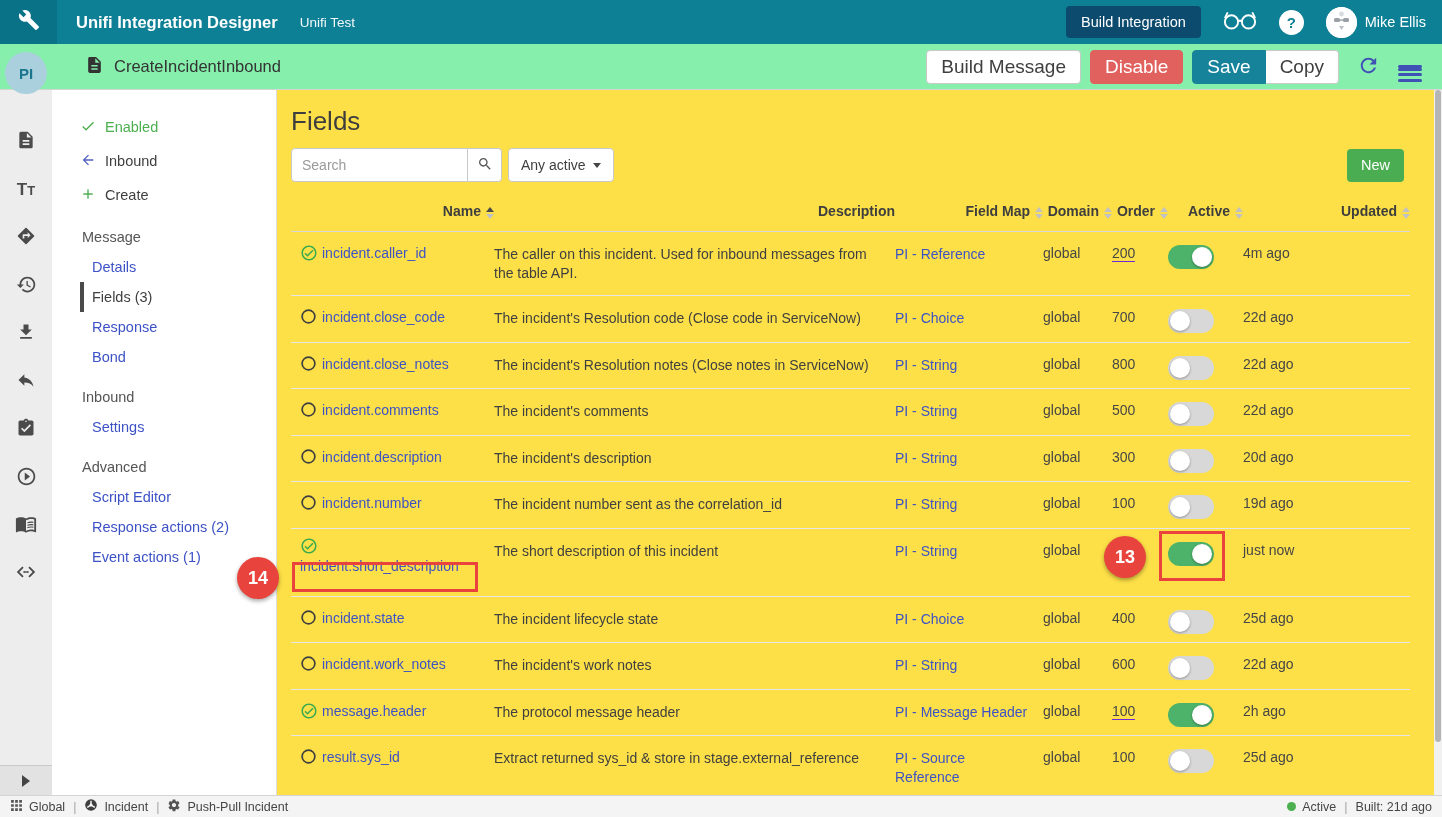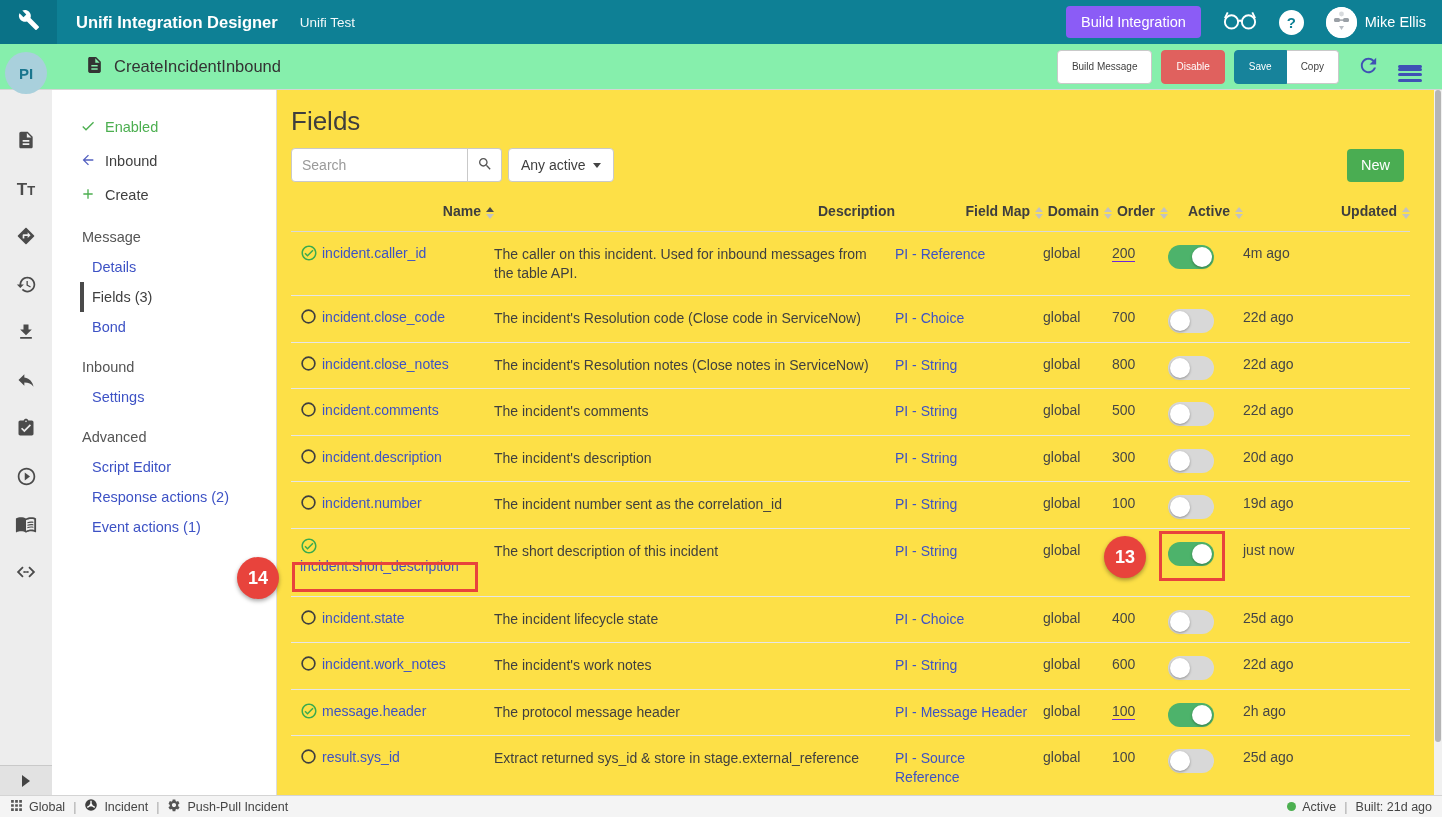--- a/index.html
+++ b/index.html
@@ -7,35 +7,35 @@
     font-family:"Liberation Sans", sans-serif; color:#3f3f3f; }
 
   
   .topbar { position:absolute; left:0; top:0; width:1442px; height:44px;
     background:#0e8095; display:flex; align-items:center; z-index:40; }
   .wrench-box { width:57px; height:44px; background:#0a7287; display:flex;
     align-items:center; justify-content:center; }
   .topbar-title { color:#fff; font-size:16.5px; font-weight:bold; margin-left:19px; }
   .topbar-sub { color:#f2f9fa; font-size:13.5px; margin-left:22px; }
   .topbar-right { margin-left:auto; display:flex; align-items:center; gap:22px; padding-right:16px; }
-  .btn-build-integration { background:#8b5cf6; color:#fff; border:none; border-radius:4px;
+  .btn-build-integration { background:#0c4a6e; color:#fff; border:none; border-radius:4px;
     font-size:14.5px; padding:8px 15px; font-family:inherit; cursor:pointer; }
   .help-circle { width:25px; height:25px; border-radius:50%; background:#fff; color:#0e8095;
     font-weight:bold; font-size:15px; display:flex; align-items:center; justify-content:center; }
   .user-chip { display:flex; align-items:center; gap:8px; color:#fff; font-size:14.5px; }
   .avatar-circle { width:31px; height:31px; border-radius:50%; background:#fff;
     display:flex; align-items:center; justify-content:center; overflow:hidden; }
 
   
   .secondbar { position:absolute; left:0; top:44px; width:1442px; height:46px; background:#86efac;
     border-bottom:1px solid #d5d5d5; display:flex; align-items:center; z-index:30; }
   .doc-title-wrap { display:flex; align-items:center; gap:10px; margin-left:85px; }
   .doc-title { font-size:16.5px; color:#333; }
   .secondbar-right { margin-left:auto; display:flex; align-items:center; padding-right:20px; }
-  .btn { font-family:inherit; font-size:10px; height:34px; padding:0 14px; cursor:pointer;
+  .btn { font-family:inherit; font-size:19px; height:34px; padding:0 14px; cursor:pointer;
     border-radius:4px; border:1px solid #c9c9c9; background:#fff; color:#3f3f3f; }
   .btn-disable { background:#e0615e; border-color:#e0615e; color:#fff; margin-left:9px; }
   .btn-group { display:flex; margin-left:9px; }
   .btn-save { background:#17839b; border:1px solid #17839b; color:#fff; border-radius:4px 0 0 4px; }
   .btn-copy { border-radius:0 4px 4px 0; border-left:none; }
   .icon-btn { background:none; border:none; cursor:pointer; margin-left:18px; display:flex; align-items:center; }
   .hamburger span { display:block; width:24px; height:3px; background:#3f51b5; border-radius:2px; margin:2.5px 0; }
 
   
   .rail { position:absolute; left:0; top:90px; width:52px; height:705px; background:#ededed; z-index:20; }
@@ -283,20 +283,21 @@
     <span><svg width="16" height="16" viewBox="0 0 24 24">
           <path fill="#4caf50" d="M19 13h-6v6h-2v-6H5v-2h6V5h2v6h6v2z"></path>
         </svg></span>
     <span class="lbl">Create</span>
   </div>
   <div id="nav-sections">
       <div class="nav-section">
         <div class="nav-section-title">Message</div>
         <div class="nav-sub-item">Details</div>
         <div class="nav-sub-item active">Fields (3)</div>
+        <div class="nav-sub-item">Response</div>
         <div class="nav-sub-item">Bond</div>
       </div>
       <div class="nav-section">
         <div class="nav-section-title">Inbound</div>
         <div class="nav-sub-item">Settings</div>
       </div>
       <div class="nav-section">
         <div class="nav-section-title">Advanced</div>
         <div class="nav-sub-item">Script Editor</div>
         <div class="nav-sub-item">Response actions (2)</div>

